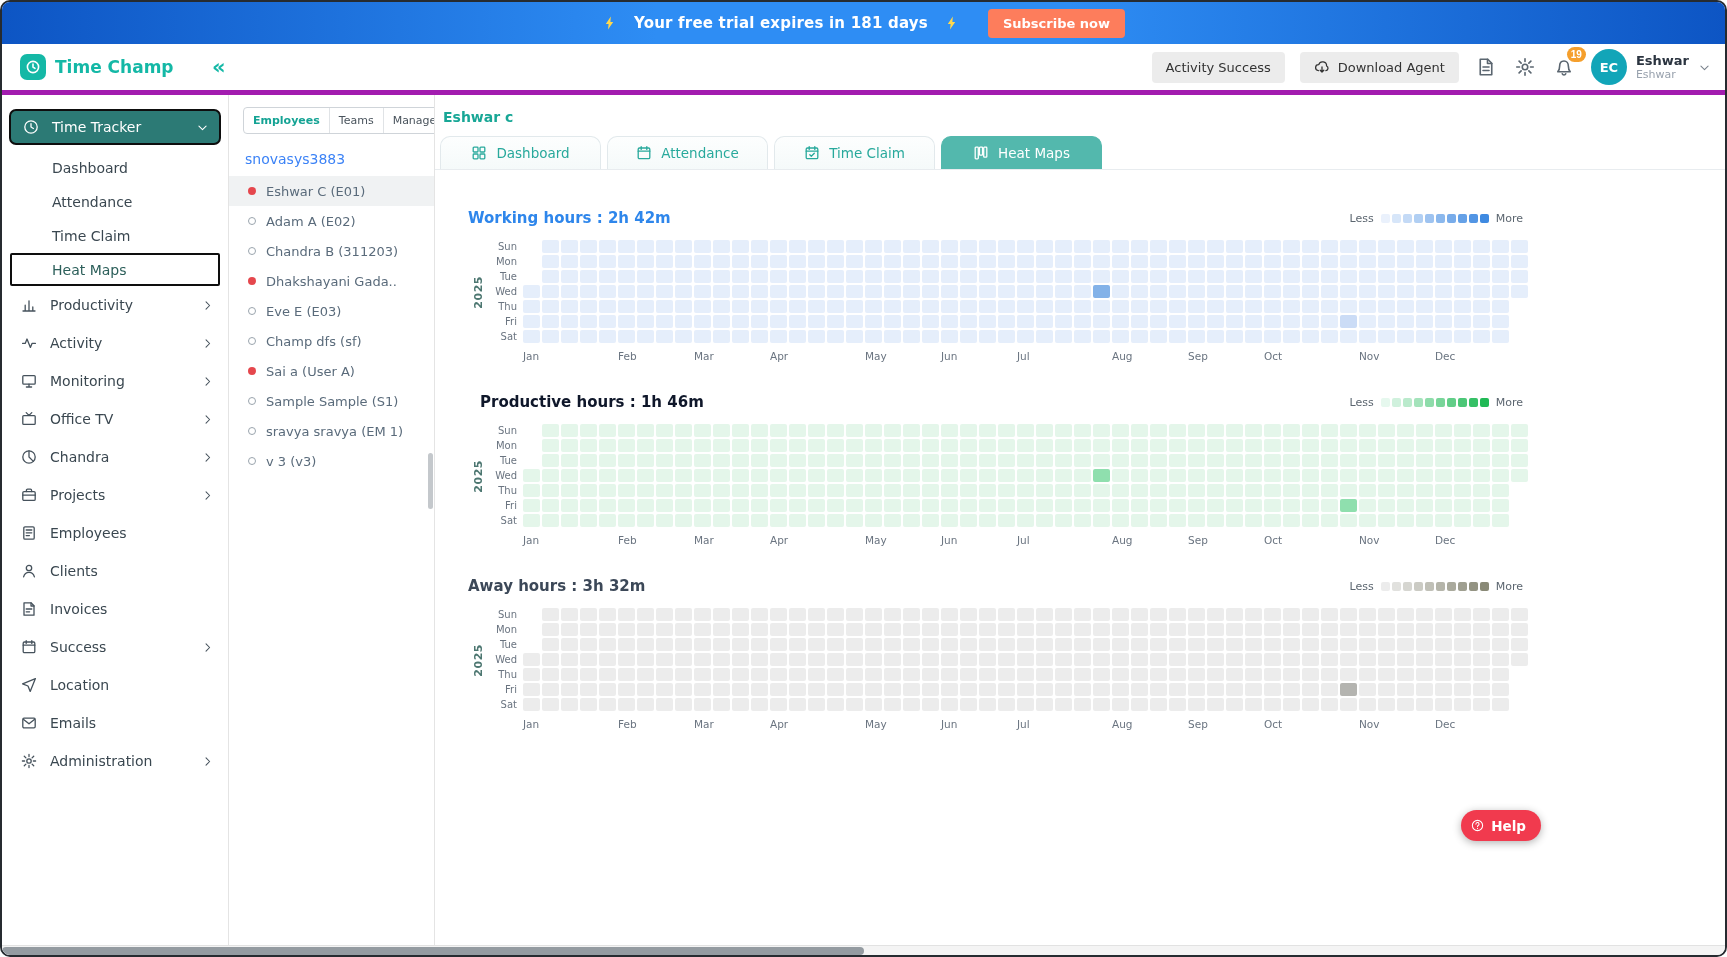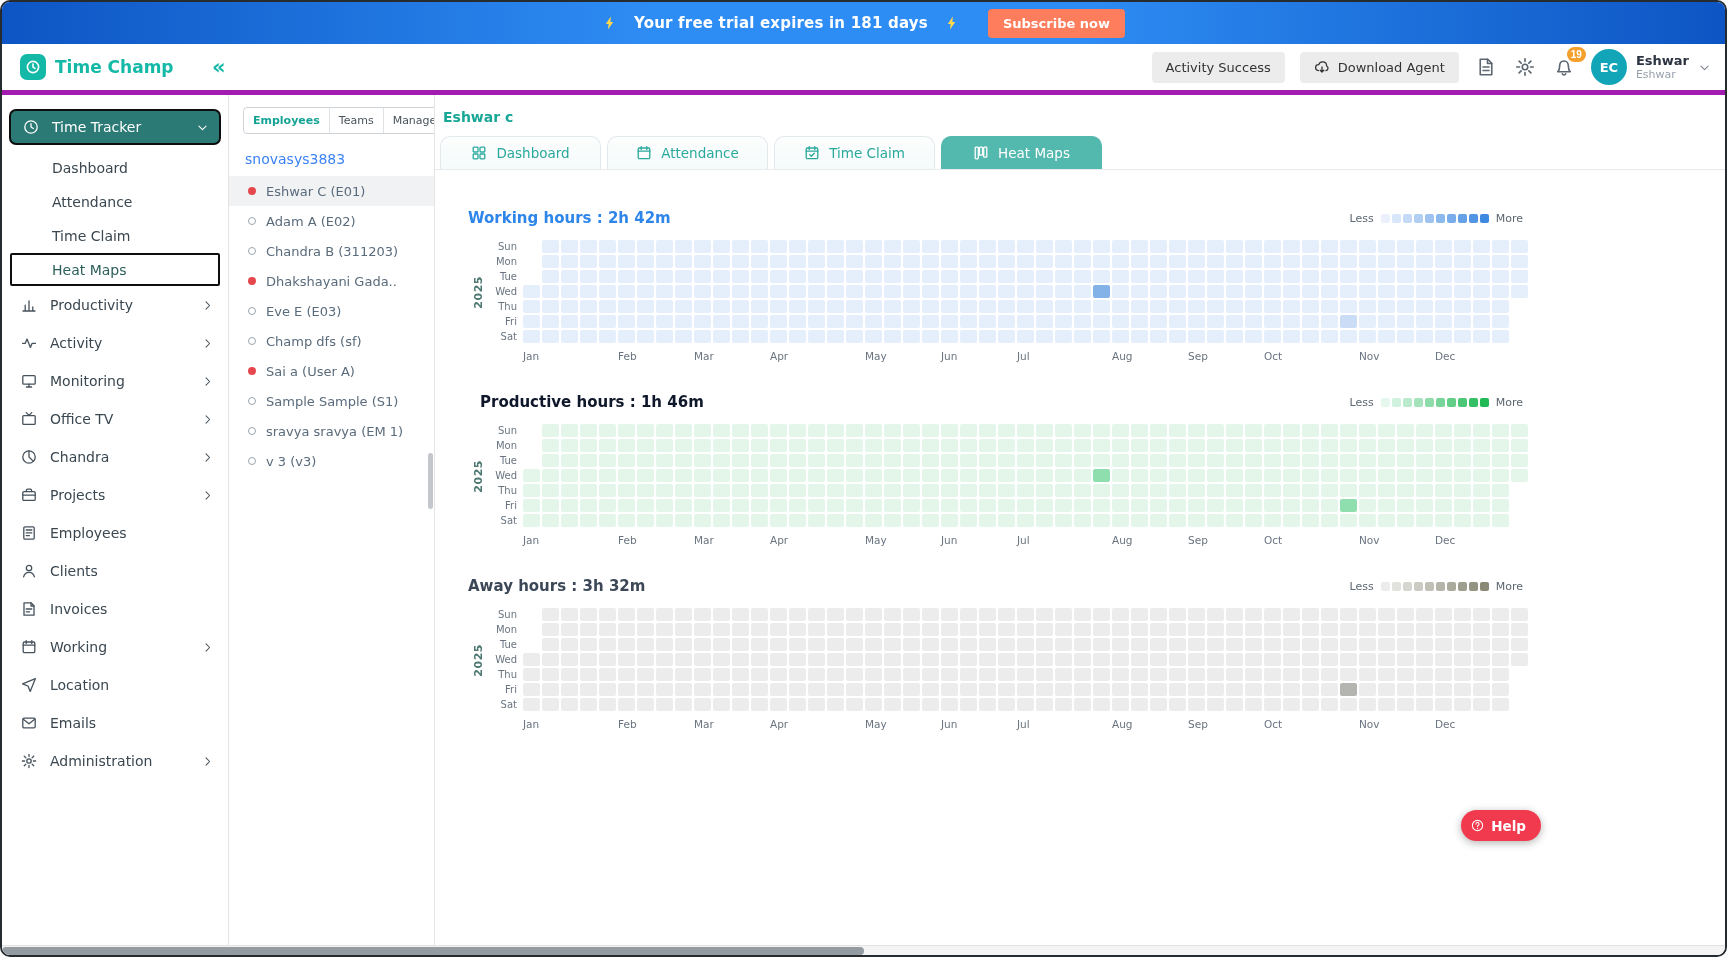--- a/index.html
+++ b/index.html
@@ -318,21 +318,21 @@
             </span>
             <span class="sb-label">Invoices</span>
           </div>
           <div class="sb-item">
             <span class="icn">
               <svg viewBox="0 0 16 16" fill="none" stroke="currentColor" stroke-width="1.3" stroke-linecap="round" stroke-linejoin="round">
                 <rect x="2.2" y="3" width="11.6" height="10.6" rx="1.2"></rect>
                 <path d="M2.2 6.2h11.6M5.2 1.6v2.8M10.8 1.6v2.8"></path>
               </svg>
             </span>
-            <span class="sb-label">Working</span>
+            <span class="sb-label">Success</span>
             <span class="icn sb-chev sm">
               <svg viewBox="0 0 16 16" fill="none" stroke="currentColor" stroke-width="1.3" stroke-linecap="round" stroke-linejoin="round">
                 <path d="M6.2 3.6L10.6 8l-4.4 4.4"></path>
               </svg>
             </span>
           </div>
           <div class="sb-item">
             <span class="icn">
               <svg viewBox="0 0 16 16" fill="none" stroke="currentColor" stroke-width="1.3" stroke-linecap="round" stroke-linejoin="round">
                 <path d="M14.4 1.6L1.6 6.8l5.4 2.2 2.2 5.4z"></path>

